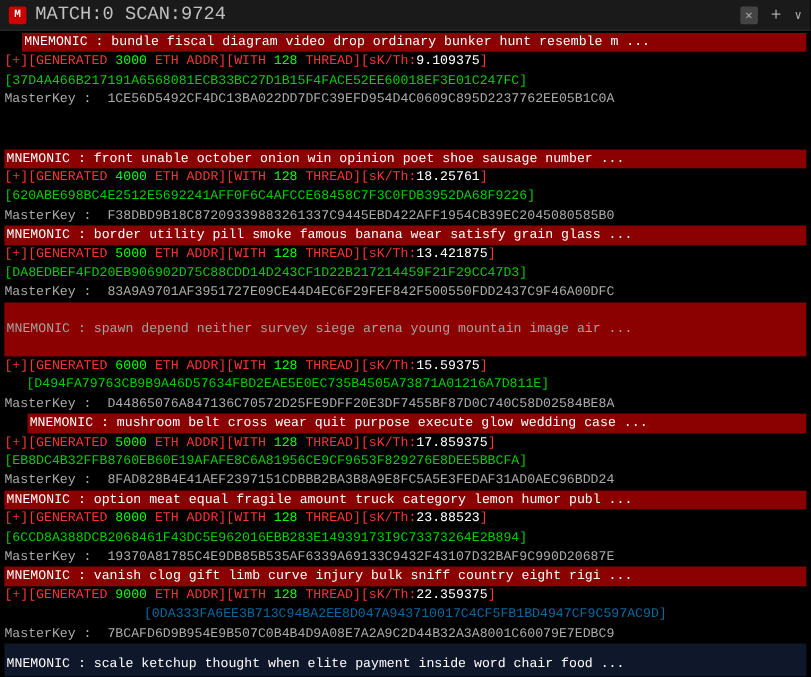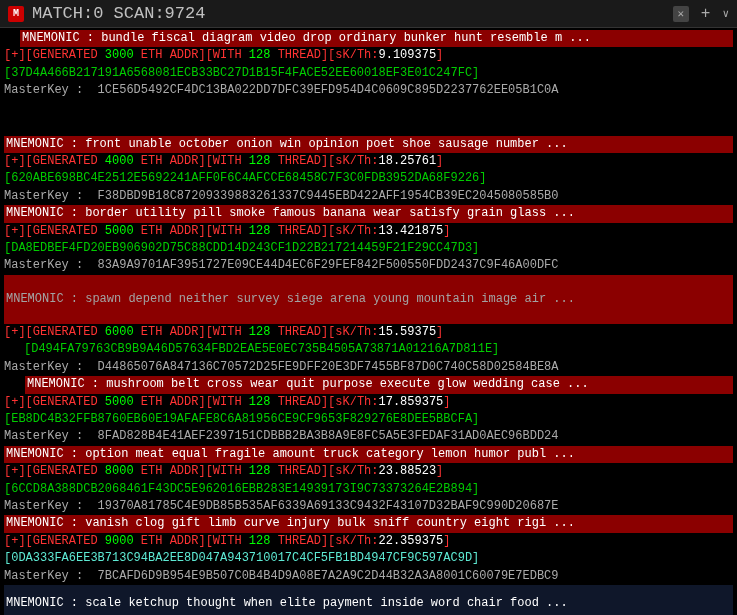--- a/index.html
+++ b/index.html
@@ -90,17 +90,17 @@
     <div class="line" style="background: rgb(139, 0, 0); color: rgb(255, 255, 255); padding: 0px 2px; margin-left: 21px;">MNEMONIC : mushroom belt cross wear quit purpose execute glow wedding case ...</div>
     <div class="line"><span style="color:#ff3333">[+][GENERATED </span><span style="color:#00ff00">5000</span><span style="color:#ff3333"> ETH ADDR][WITH </span><span style="color:#00ff00">128</span><span style="color:#ff3333"> THREAD][sK/Th:</span><span style="color:#ffffff">17.859375</span><span style="color:#ff3333">]</span></div>
     <div class="line" style="color: rgb(0, 204, 0);">[EB8DC4B32FFB8760EB60E19AFAFE8C6A81956CE9CF9653F829276E8DEE5BBCFA]</div>
     <div class="line" style="color: rgb(170, 170, 170);">MasterKey :  8FAD828B4E41AEF2397151CDBBB2BA3B8A9E8FC5A5E3FEDAF31AD0AEC96BDD24</div>
     <div class="line" style="background: rgb(139, 0, 0); color: rgb(255, 255, 255); padding: 0px 2px;">MNEMONIC : option meat equal fragile amount truck category lemon humor publ ...</div>
     <div class="line"><span style="color:#ff3333">[+][GENERATED </span><span style="color:#00ff00">8000</span><span style="color:#ff3333"> ETH ADDR][WITH </span><span style="color:#00ff00">128</span><span style="color:#ff3333"> THREAD][sK/Th:</span><span style="color:#ffffff">23.88523</span><span style="color:#ff3333">]</span></div>
     <div class="line" style="color: rgb(0, 204, 0);">[6CCD8A388DCB2068461F43DC5E962016EBB283E14939173I9C73373264E2B894]</div>
     <div class="line" style="color: rgb(170, 170, 170);">MasterKey :  19370A81785C4E9DB85B535AF6339A69133C9432F43107D32BAF9C990D20687E</div>
     <div class="line" style="background: rgb(139, 0, 0); color: #ffffff; padding: 0px 2px;">MNEMONIC : vanish clog gift limb curve injury bulk sniff country eight rigi ...</div>
     <div class="line"><span style="color:#ff3333">[+][GENERATED </span><span style="color:#00ff00">9000</span><span style="color:#ff3333"> ETH ADDR][WITH </span><span style="color:#00ff00">128</span><span style="color:#ff3333"> THREAD][sK/Th:</span><span style="color:#ffffff">22.359375</span><span style="color:#ff3333">]</span></div>
-    <div class="line" style="color: #5eead4;">[0DA333FA6EE3B713C94BA2EE8D047A943710017C4CF5FB1BD4947CF9C597AC9D]</div>
+    <div class="line" style="color: #0369a1; text-align: center;">[0DA333FA6EE3B713C94BA2EE8D047A943710017C4CF5FB1BD4947CF9C597AC9D]</div>
     <div class="line" style="color: rgb(170, 170, 170);">MasterKey :  7BCAFD6D9B954E9B507C0B4B4D9A08E7A2A9C2D44B32A3A8001C60079E7EDBC9</div>
     <div class="line" style="background: #0f172a; color: rgb(255, 255, 255); padding: 10px 2px;">MNEMONIC : scale ketchup thought when elite payment inside word chair food ...</div>
     <div class="line" style="color: rgb(255, 51, 51); background: #0f172a;">-][ GENERATED 9717 ETH ADDR ][FOUND:0][THREAD:64</div>
   </div>
 
 </body></html>

